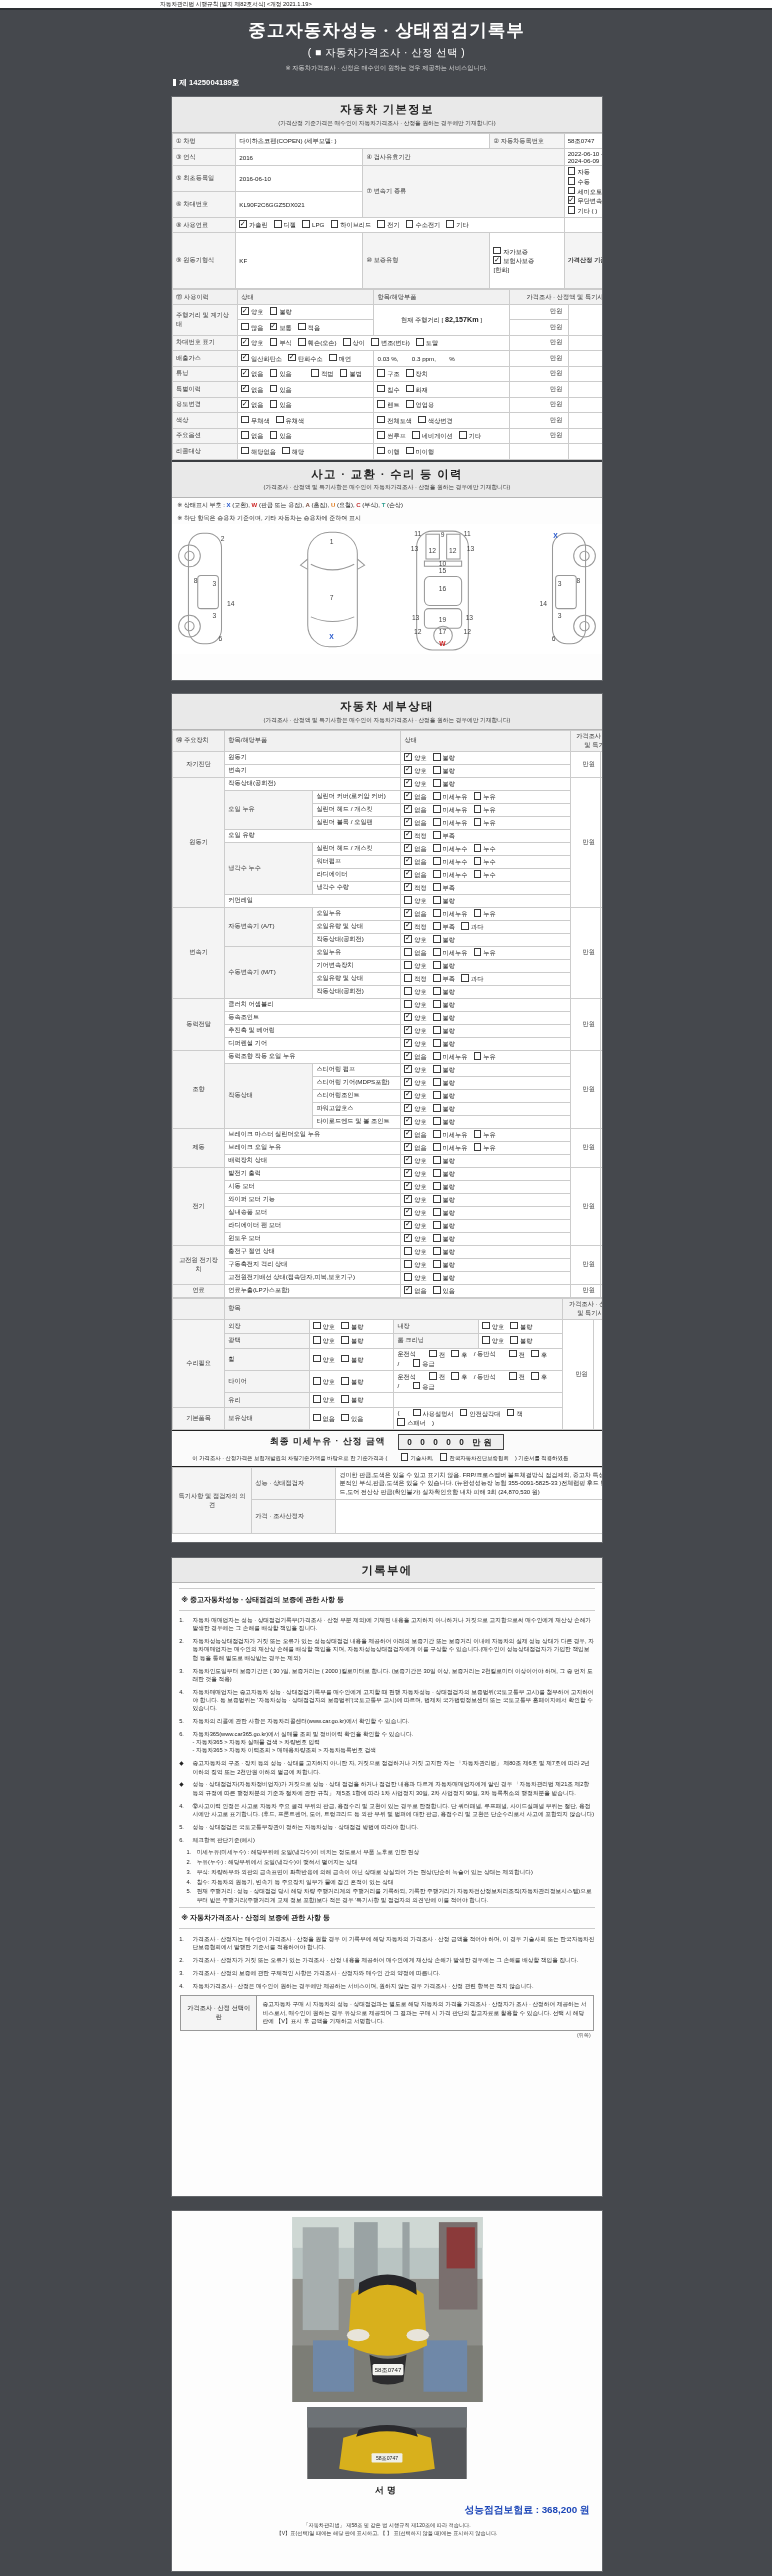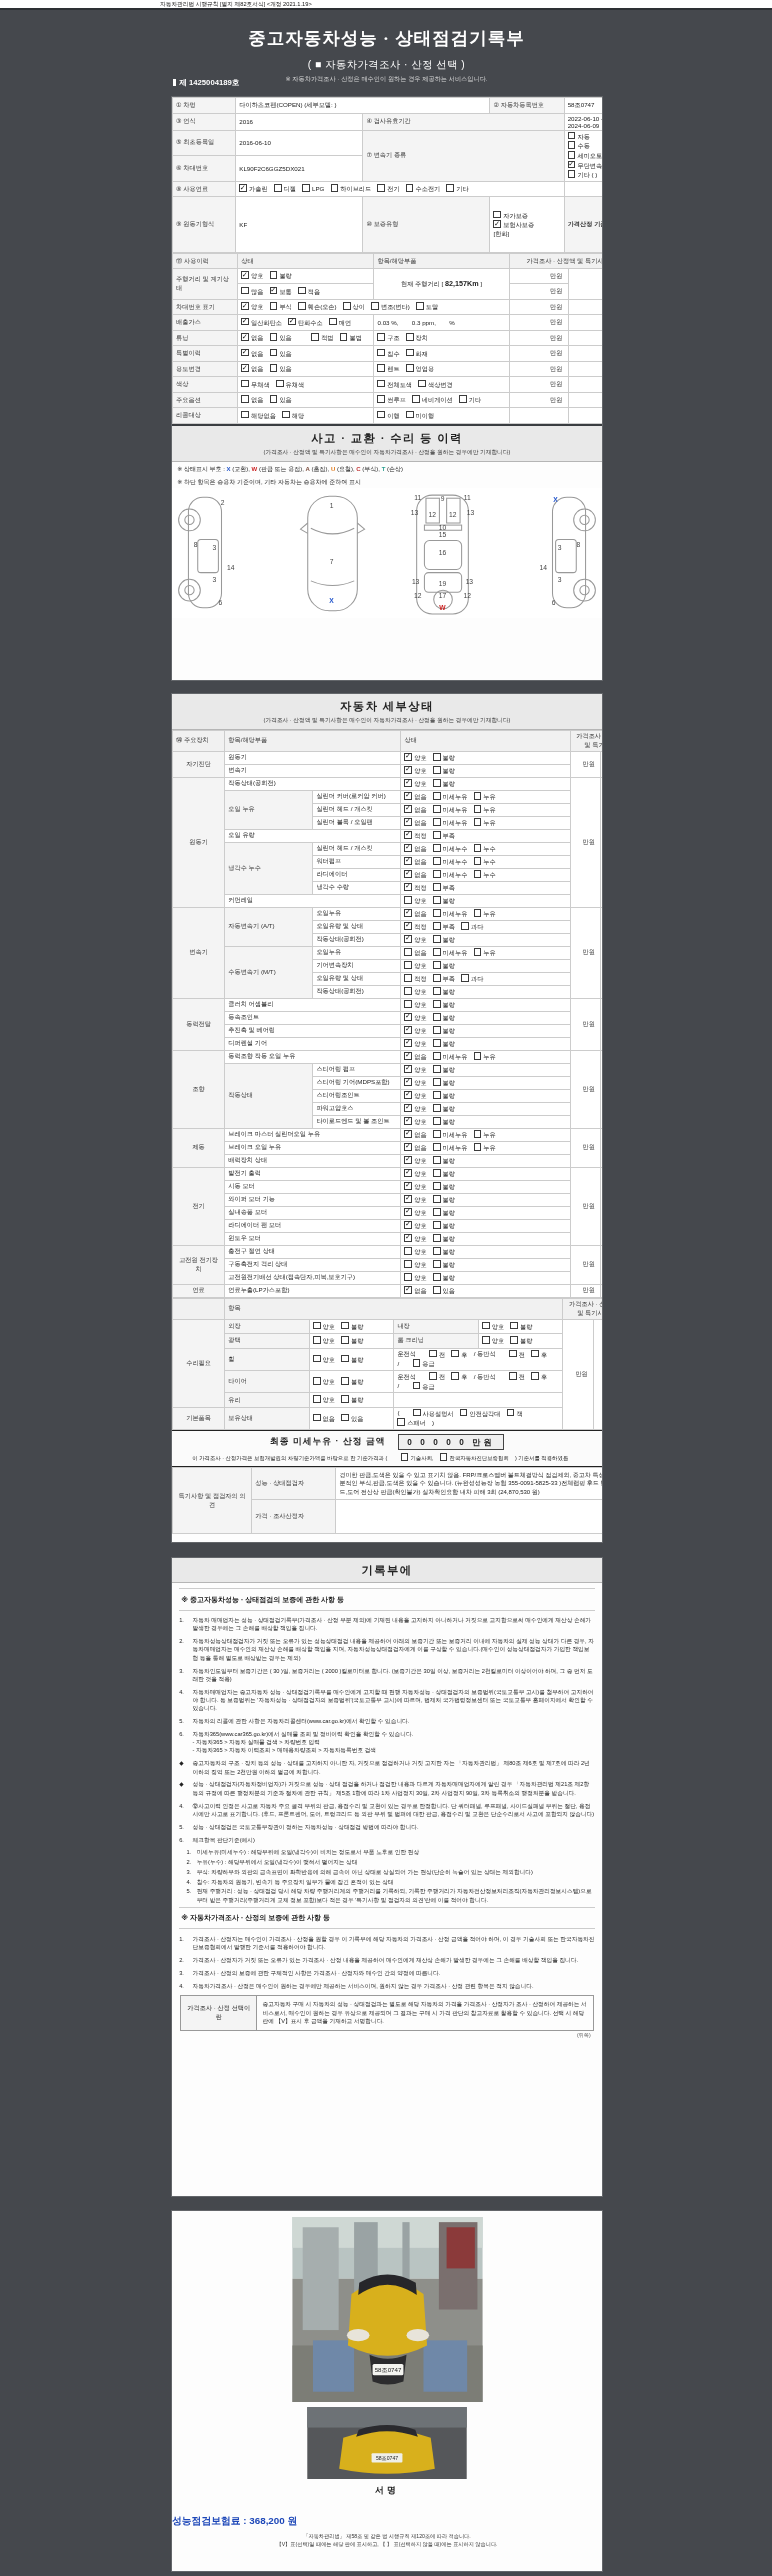--- a/index.html
+++ b/index.html
@@ -1,19 +1,19 @@
 <!DOCTYPE html>
 <html style="font-size:8.2px"><head>
 <meta charset="utf-8">
 <style>
   html,body{margin:0;padding:0}
   body{width:773px;height:2576px;background:#45484d;font-family:"Liberation Sans","DejaVu Sans",sans-serif;position:relative;overflow:hidden;color:#222}
   .topstrip{position:absolute;top:0;left:0;width:773px;height:10.3px;background:#fff;border-bottom:2.1px solid #2d3034;font-size:5.7px;color:#111;line-height:9.8px;padding-left:160px;box-sizing:border-box}
   .hdr{position:absolute;top:17.5px;left:0;width:773px;text-align:center;color:#fff}
-  .hdr h1{margin:8px;font-size:17.5px;font-weight:bold;letter-spacing:1px;font-family:"Liberation Serif","DejaVu Serif",serif}
+  .hdr h1{margin:0;font-size:17.5px;font-weight:bold;letter-spacing:1px;font-family:"Liberation Serif","DejaVu Serif",serif}
   .hdr .sel{font-size:10.3px;margin-top:4.6px;letter-spacing:0.5px}
   .hdr .note{font-size:6.2px;color:#d8d8d8;margin-top:3.6px}
   .docno{position:absolute;top:78px;left:173px;color:#fff;font-size:7.7px;font-weight:bold}
   .docno:before{content:"";display:inline-block;width:2.6px;height:7.2px;background:#fff;margin-right:3.6px;vertical-align:-1px}
   .panel{position:absolute;left:171px;width:432px;background:#fdfdfd;border:0.5px solid #63666a;box-sizing:border-box;overflow:hidden}
   #panel1{top:96px;height:585px}
   #panel2{top:693px;height:850px}
   #panel3{top:1557px;height:640px}
   #panel4{top:2210px;height:362px}
   .sec{background:#e9e9e9;border-top:2.1px solid #3a3d41;border-bottom:0.5px solid #b5b5b5;text-align:center;padding:5.2px 0 4.1px}
@@ -44,41 +44,45 @@
   .nt-item .m{width:13.4px;flex:none;text-align:left}
   .nt-item .t{flex:1}
   .nt-sub{margin:1.5px 0 1.5px 7.2px;display:flex;font-size:5.7px;line-height:1.45}
   .nt-sub .m{width:10.3px;flex:none}
   .selbox{border:0.5px solid #999;margin:5.2px 1px 0;display:flex}
   .selbox .l{width:67px;flex:none;border-right:0.5px solid #999;background:#f4f4f4;display:flex;align-items:center;justify-content:center;text-align:center;font-size:6.2px;padding:4.1px}
   .selbox .r{flex:1;font-size:5.7px;line-height:1.5;padding:4.1px 5.2px}
   .pagemark{text-align:right;font-size:5.2px;color:#555;padding:1.5px 4.1px}
   .photos{display:flex;flex-direction:column;align-items:center;padding-top:6.2px;gap:5.2px}
   .signrow{text-align:center;font-size:8.8px;font-weight:bold;letter-spacing:3.1px;margin-top:5.2px}
-  .premium{text-align:left;padding-right:12.4px;font-size:9.8px;font-weight:bold;color:#1d47b8;margin-top:18px}
+  .premium{text-align:right;padding-right:12.4px;font-size:9.8px;font-weight:bold;color:#1d47b8;margin-top:7px}
   .footnotes{font-size:5.2px;color:#333;text-align:center;line-height:1.6;margin-top:4.1px}
   .finalbox{border-top:1.5px solid #222;border-bottom:1.5px solid #222;background:#fbfbfb;padding:3.1px 5.2px 4.1px}
   .finalbox .row1{display:flex;align-items:center;justify-content:center;gap:12.4px}
   .finalbox .flab{font-size:8.8px;font-weight:bold;letter-spacing:1px}
   .finalbox .fval{border:1px solid #444;background:#f0f0f0;font-size:8.2px;font-weight:bold;padding:1.5px 8.2px;letter-spacing:3.1px}
   .finalbox .fnote{font-size:5.4px;text-align:center;margin-top:3.1px;color:#222}
 </style>
 </head>
 <body>
 
 <div class="topstrip">자동차관리법 시행규칙 [별지 제82호서식] &lt;개정 2021.1.19&gt;</div>
 
 <div class="hdr">
   <h1>중고자동차성능 · 상태점검기록부</h1>
   <div class="sel">( ■ 자동차가격조사 · 산정 선택 )</div>
   <div class="note">※ 자동차가격조사 · 산정은 매수인이 원하는 경우 제공하는 서비스입니다.</div>
 </div>
 <div class="docno">제 1425004189호</div>
 
 <div class="panel" id="panel1">
+  <div class="sec" style="border-top:none">
+    <h2>자동차 기본정보</h2>
+    <div class="sub">(가격산정 기준가격은 매수인이 자동차가격조사 · 산정을 원하는 경우에만 기재합니다)</div>
+  </div>
   <div id="basic-table">
       <table class="tb">
         <tbody>
           <tr style="height:15.5px">
             <td style="width:56px" class="lab">① 차명</td>
             <td style="width:247px" class="" colspan="2">다이하츠코펜(COPEN) (세부모델: )</td>
             <td style="width:67px" class="lab">② 자동차등록번호</td>
             <td style="width:52px" class="">58조0747</td>
           </tr>
           <tr style="height:15.5px">

